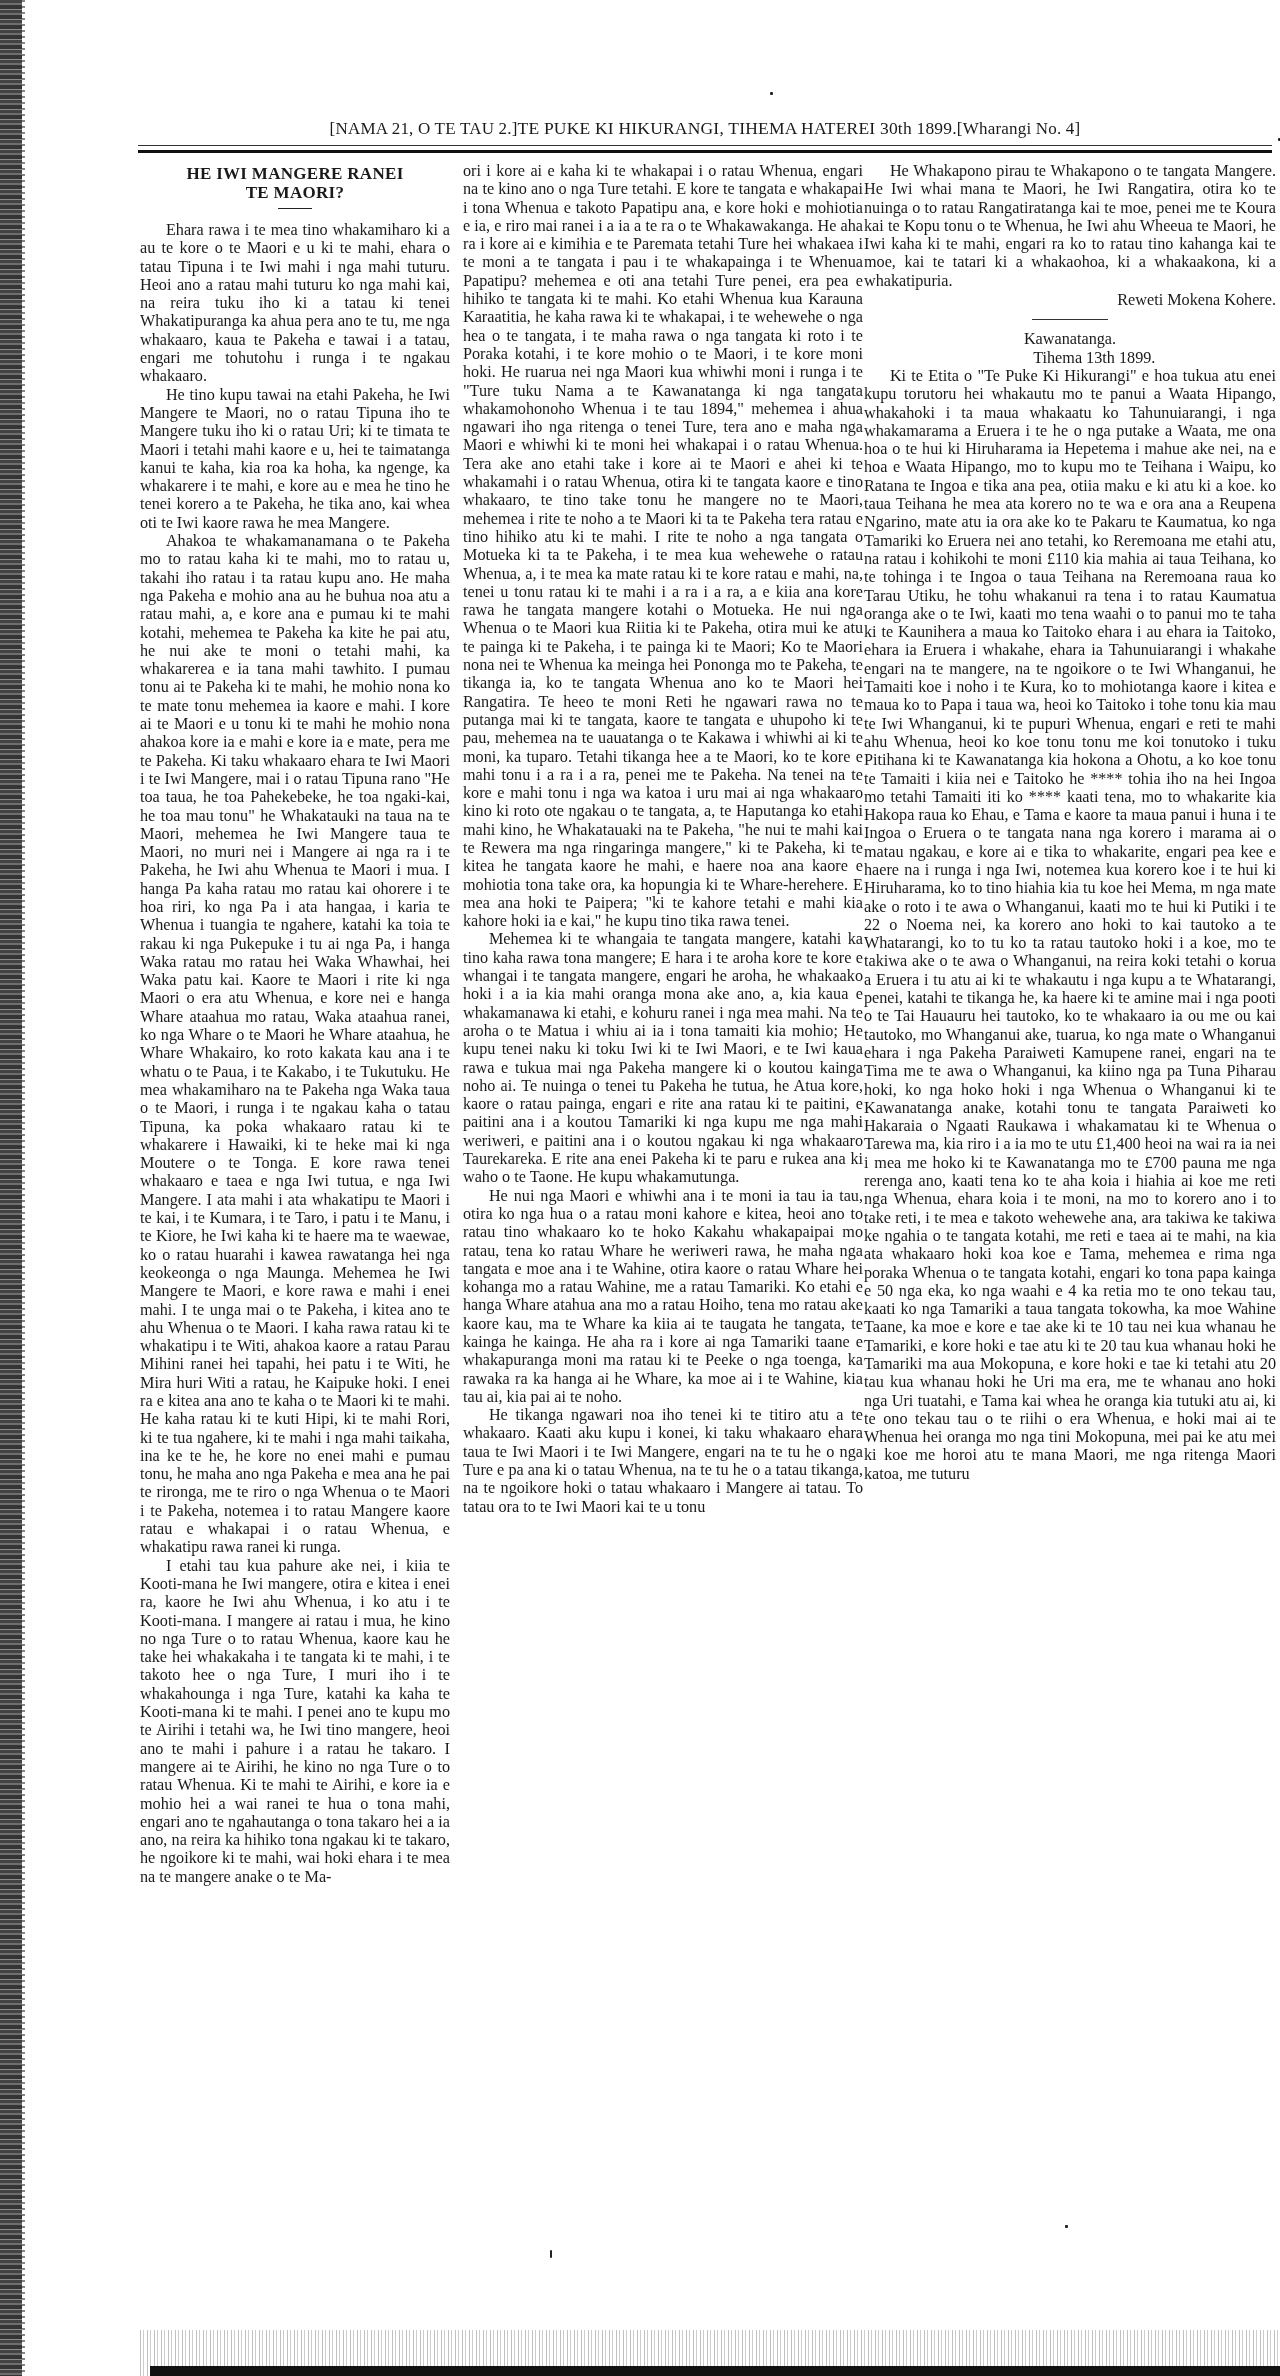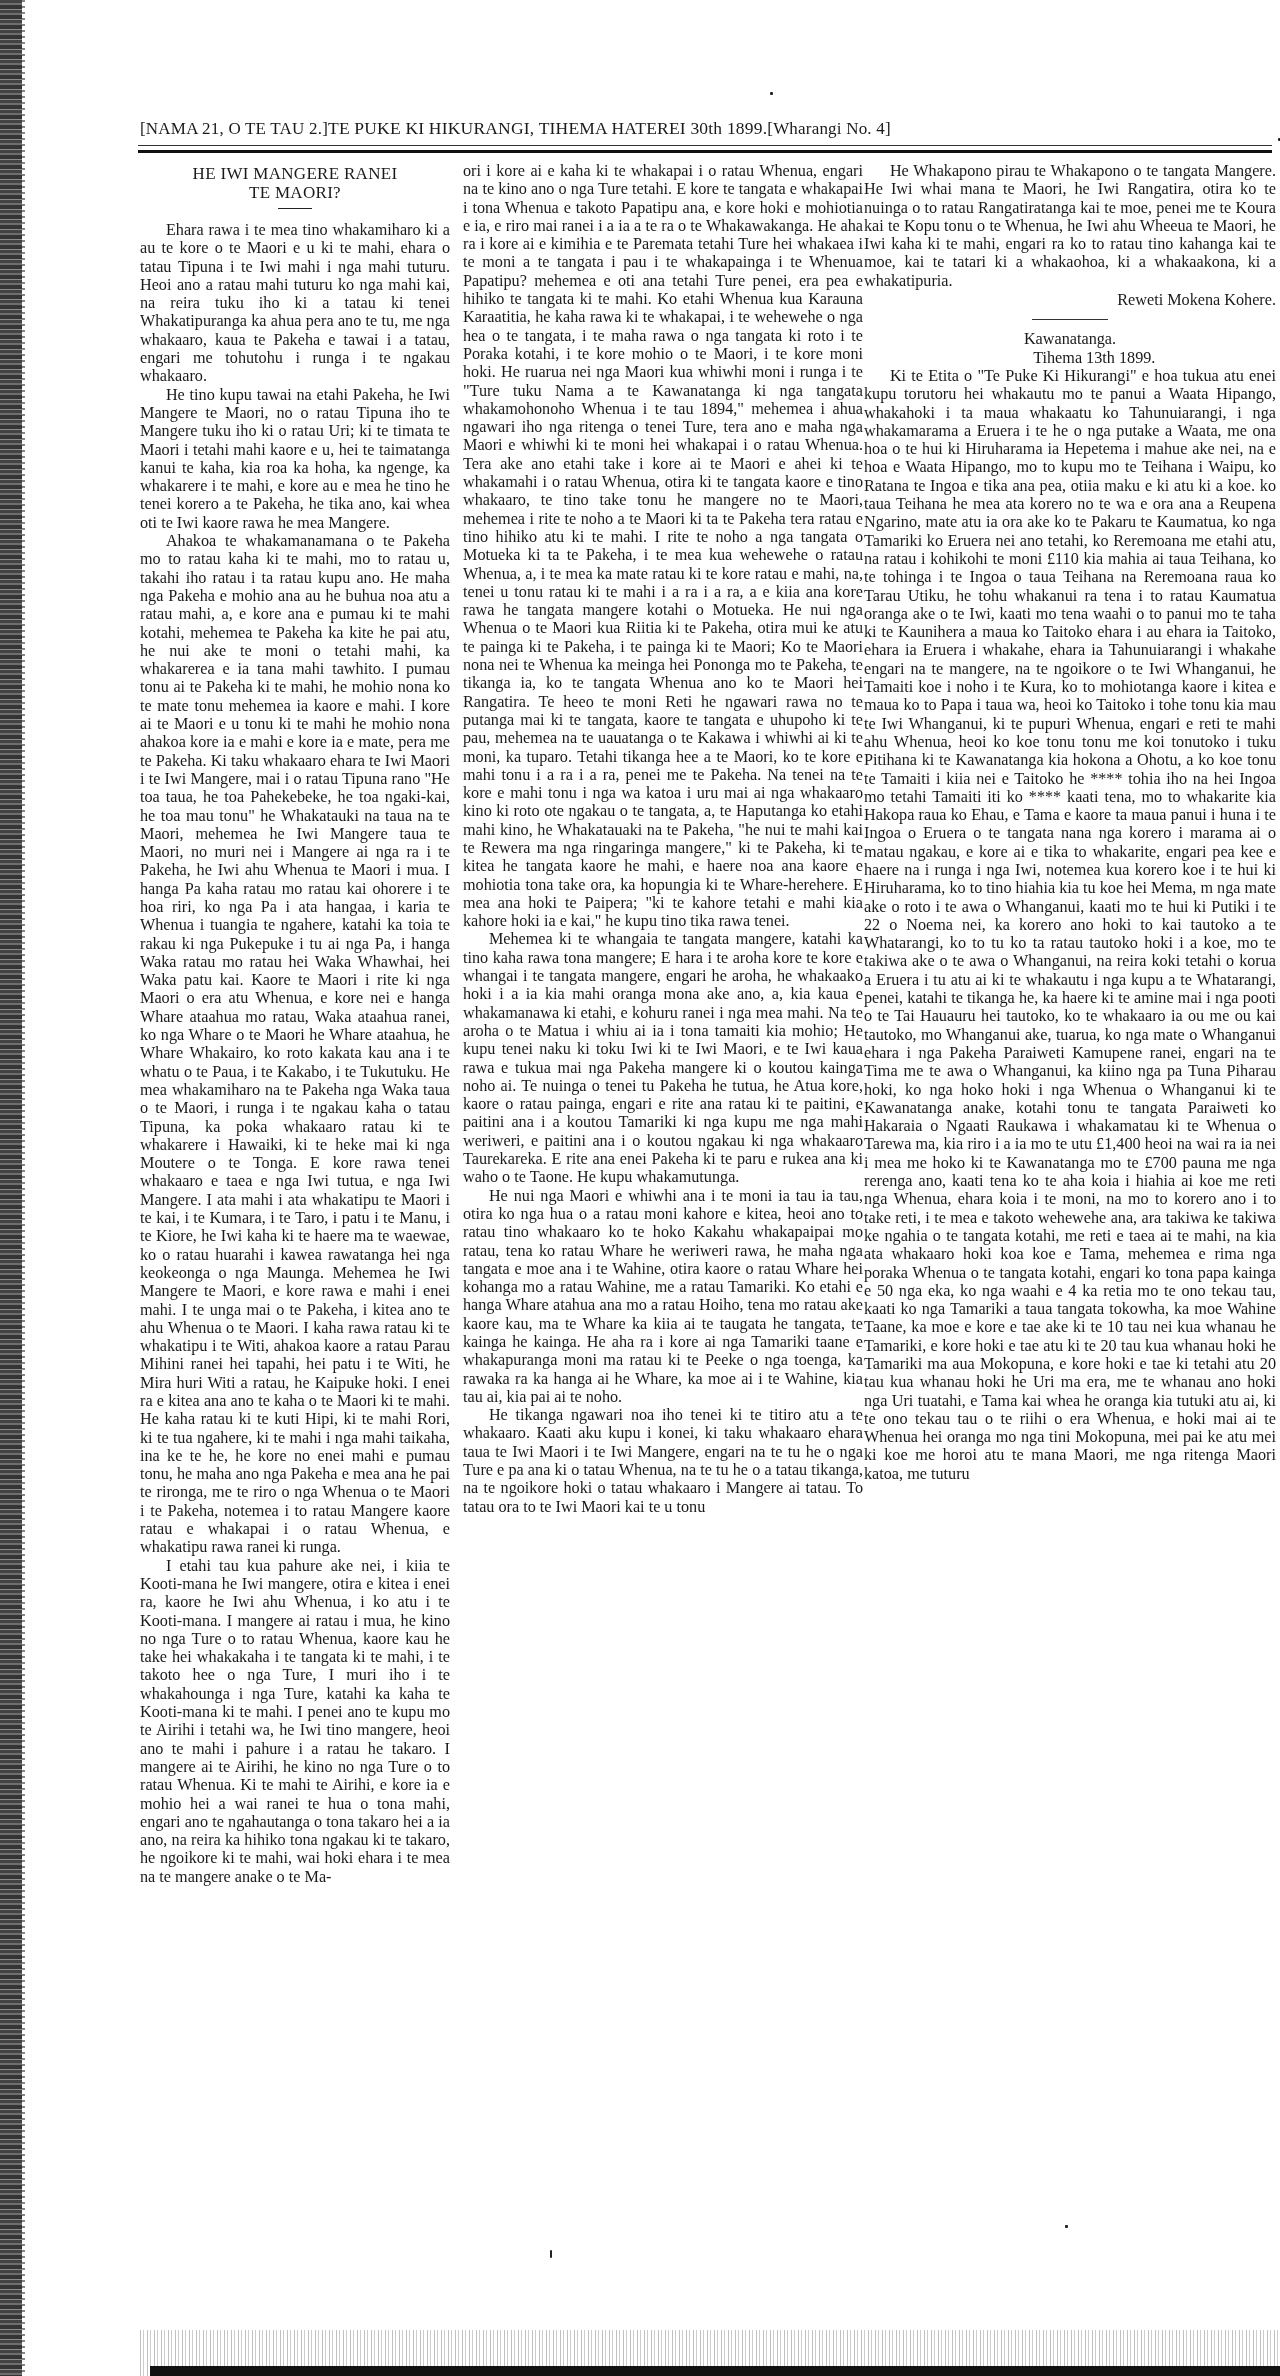--- a/index.html
+++ b/index.html
@@ -11,38 +11,38 @@
     position: absolute; left: 0; top: 0; width: 22px; height: 2376px;
     background: repeating-linear-gradient(180deg, #222 0 3px, #555 3px 5px, #111 5px 9px, #777 9px 10px);
     opacity: 0.85;
   }
   .binding-edge {
     position: absolute; left: 22px; top: 0; width: 3px; height: 2376px;
     background: repeating-linear-gradient(180deg, #888 0 2px, #fff 2px 6px);
   }
   .masthead {
     position: absolute; left: 140px; top: 118px; width: 1130px; height: 30px;
-    display: flex; justify-content: flex-start; align-items: baseline;
+    display: flex; justify-content: center; align-items: baseline;
     font-family: "Liberation Serif", serif; font-size: 17px; letter-spacing: 0.2px;
   }
   .masthead .center { font-size: 17.5px; }
   .rule-thick { position: absolute; left: 138px; top: 150px; width: 1134px; height: 3px; background: #111; }
   .rule-thin { position: absolute; left: 138px; top: 145px; width: 1134px; height: 1px; background: #333; }
   .columns { position: absolute; top: 162px; left: 140px; width: 1140px; height: 2050px; }
   .col {
     position: absolute; top: 0; font-size: 16.2px; line-height: 18.3px; text-align: justify;
     hyphens: auto;
   }
   .col1 { left: 0; width: 310px; }
   .col2 { left: 323px; width: 400px; }
   .col3 { left: 724px; width: 412px; }
   .col p { margin: 0; text-indent: 1.6em; }
   .col p.noind { text-indent: 0; }
   .headline { text-align: center; font-size: 17px; line-height: 19px; letter-spacing: 0.3px; margin: 2px 0 6px 0; }
-  .headline div { text-indent: 0; }
+  .headline div { text-indent: 0; font-weight: bold; }
   .short-rule { width: 34px; height: 1px; background: #222; margin: 6px auto 12px auto; }
   .signature { text-align: right; text-indent: 0 !important; margin-top: 1px !important; }
   .sep-rule { width: 76px; height: 1px; background: #333; margin: 10px auto 10px auto; }
   .dateline { text-align: center; text-indent: 0 !important; }
   .dateline2 { text-align: center; text-indent: 3em !important; }
   .noise {
     position: absolute; left: 140px; top: 2330px; width: 1140px; height: 46px;
     background: repeating-linear-gradient(90deg, #000 0 1px, #fff 1px 3px, #333 3px 4px, #fff 4px 7px);
     opacity: 0.25;
   }

